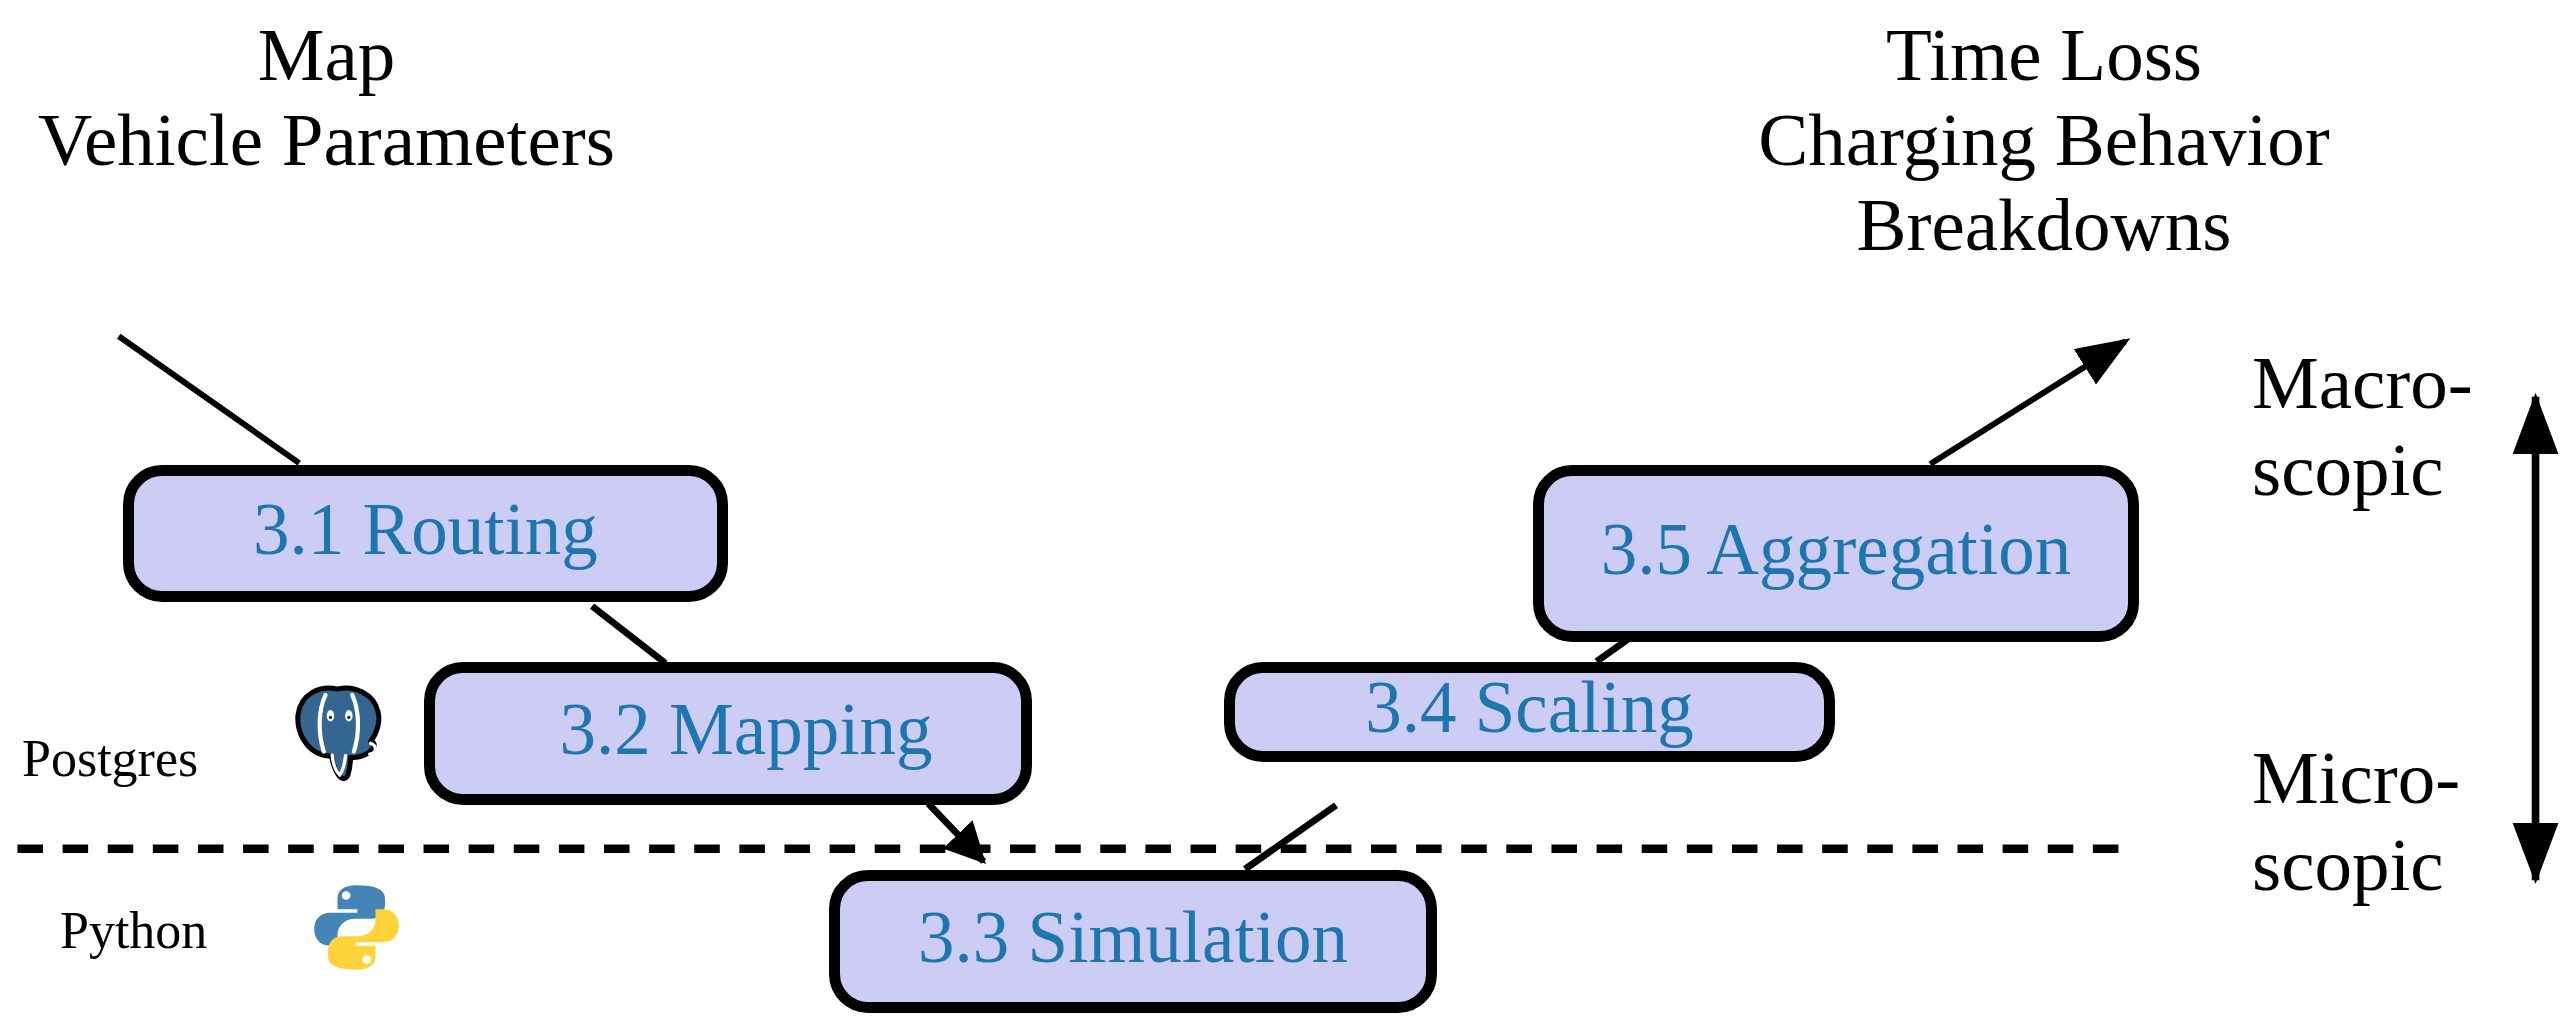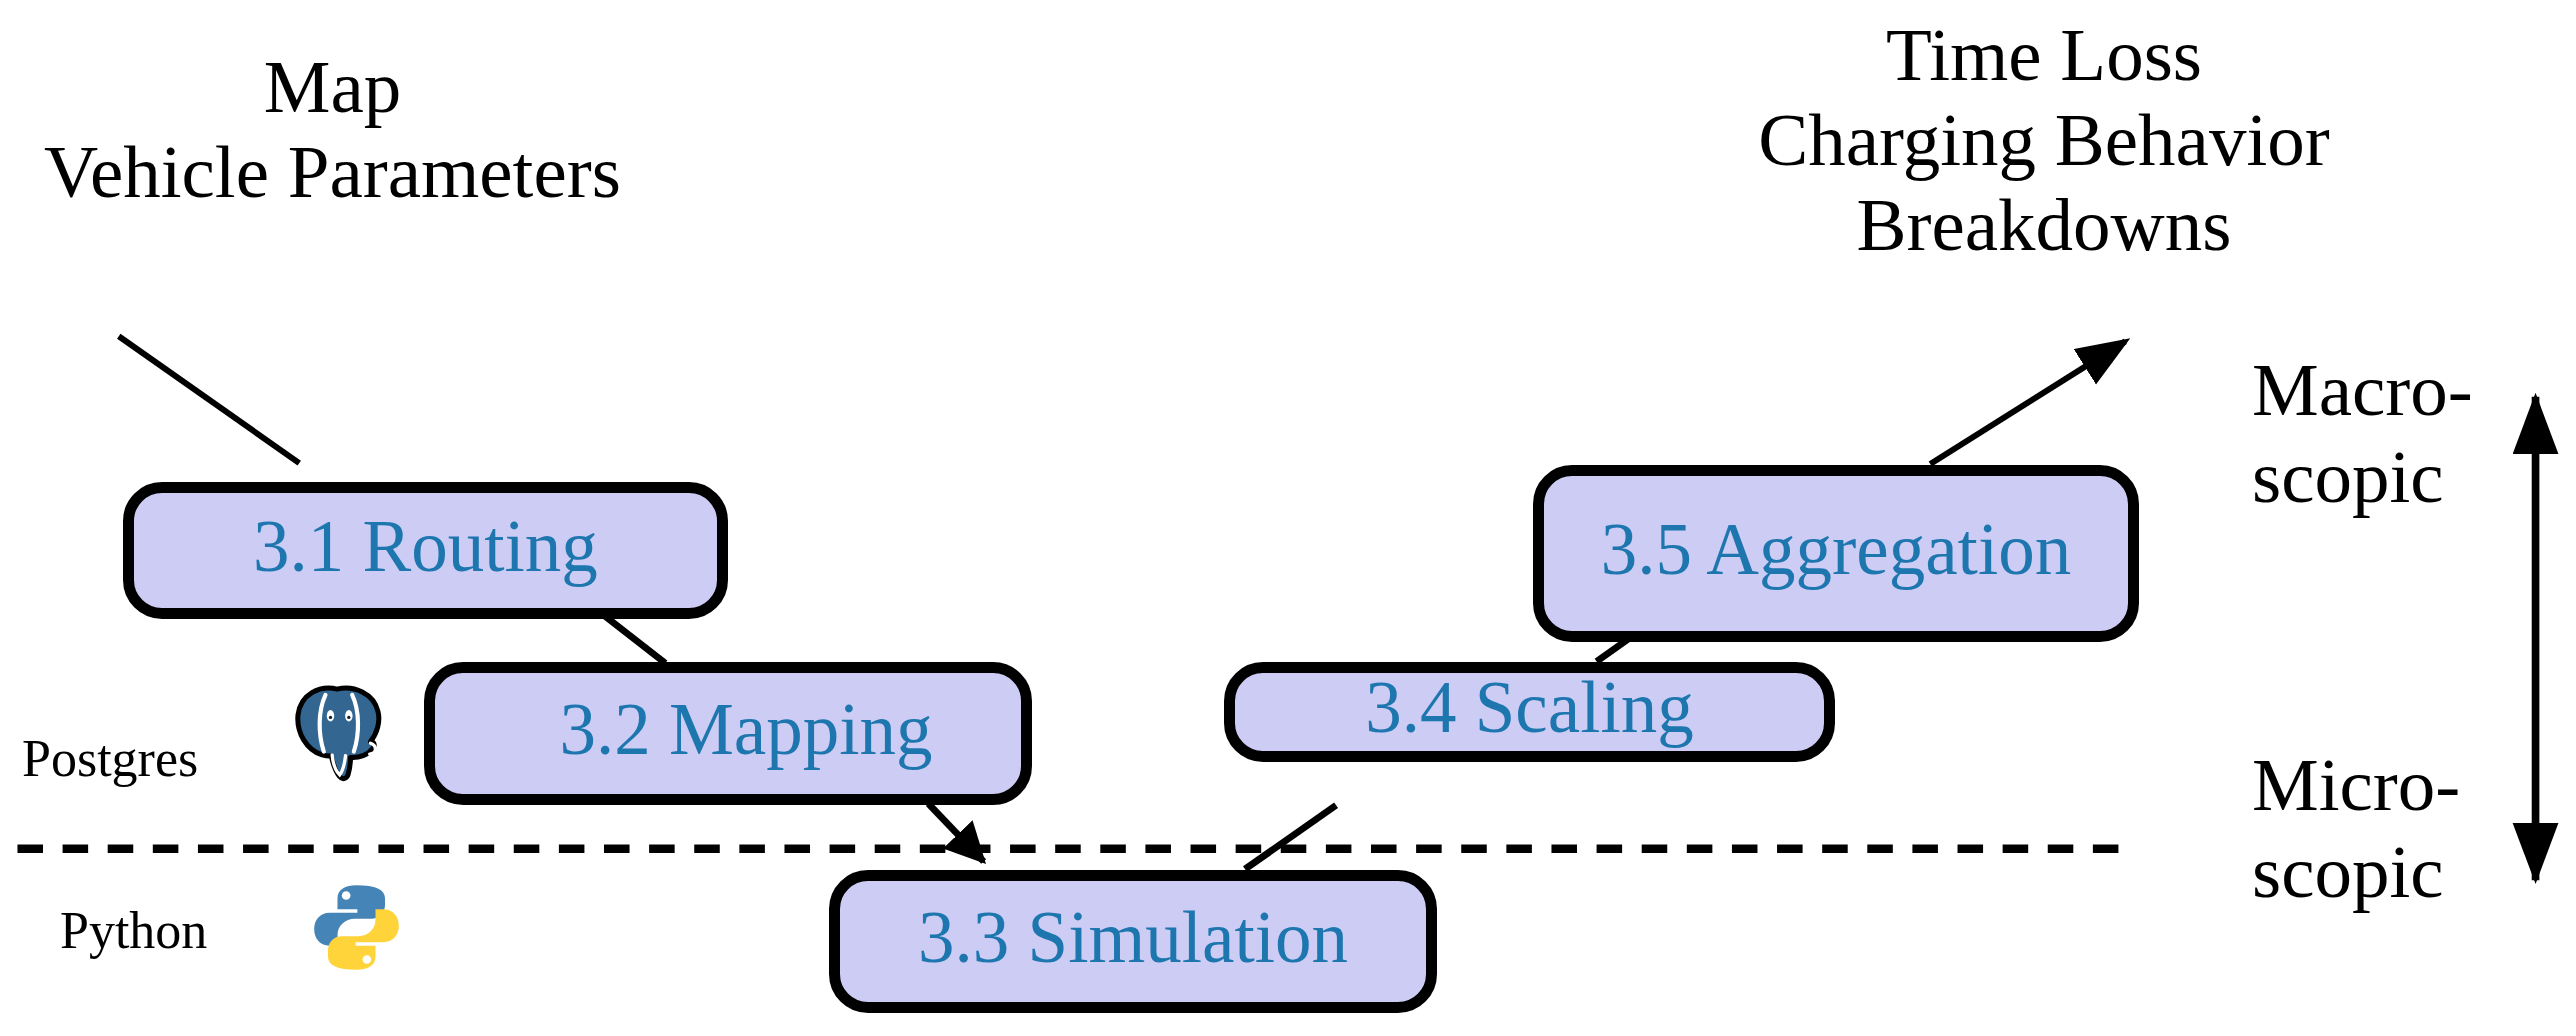--- a/index.html
+++ b/index.html
@@ -21,21 +21,21 @@
     border-radius:39px; display:flex; align-items:center; justify-content:center;
   }
   .box .box-label{
     font-size:73px; color:var(--box_text); white-space:nowrap; line-height:1;
     padding-bottom:8.5px;
   }
   .anno{
     position:absolute; z-index:1; color:var(--label_text); font-size:75px;
   }
   .anno.center{text-align:center; line-height:85px;}
-  .anno.two-line{line-height:87px;margin-top:7px;}
+  .anno.two-line{line-height:87px;}
   .tech-label{position:absolute; z-index:1; color:var(--label_text); font-size:52px; white-space:nowrap;}
   .icon{position:absolute; z-index:2;}
 </style>
 </head>
 <body>
 
 <div id="stage">
 
   <svg id="connectors" width="2576" height="1036" viewBox="0 0 3025 1217">
     <defs>
@@ -60,32 +60,32 @@
 
     <line x1="1875" y1="777" x2="1964" y2="714" stroke-width="8" style="stroke:var(--line_color)"></line>
 
     <line x1="2267" y1="545" x2="2496" y2="401" stroke-width="7" marker-end="url(#ah-big)" style="stroke:var(--line_color)"></line>
 
     <line x1="20" y1="997" x2="2489" y2="997" stroke-width="10" stroke-dasharray="30 23" style="stroke:var(--line_color)"></line>
 
     <line x1="2978" y1="466" x2="2978" y2="1034" stroke-width="9" marker-start="url(#ah-axis)" marker-end="url(#ah-axis)" style="stroke:var(--line_color)"></line>
   </svg>
 
-  <div class="anno center" style="left:14px; top:12px; width:637px;margin-top:32px;">
+  <div class="anno center" style="left:8px; top:12px; width:637px;">
     <div>Map</div>
     <div>Vehicle Parameters</div>
   </div>
 
   <div class="anno center" style="left:1722px; top:12px; width:644px;">
     <div>Time Loss</div>
     <div>Charging Behavior</div>
     <div>Breakdowns</div>
   </div>
 
-  <div class="box" style="left:123px; top:465px; width:605px; height:137px;margin-top:17px;">
+  <div class="box" style="left:123px; top:465px; width:605px; height:137px;">
     <span class="box-label">3.1 Routing</span>
   </div>
 
   <div class="box" style="left:424px; top:662px; width:608px; height:143px;padding-left:36px;">
     <span class="box-label">3.2 Mapping</span>
   </div>
 
   <div class="box" style="left:829px; top:870px; width:608px; height:143px;">
     <span class="box-label">3.3 Simulation</span>
   </div>

